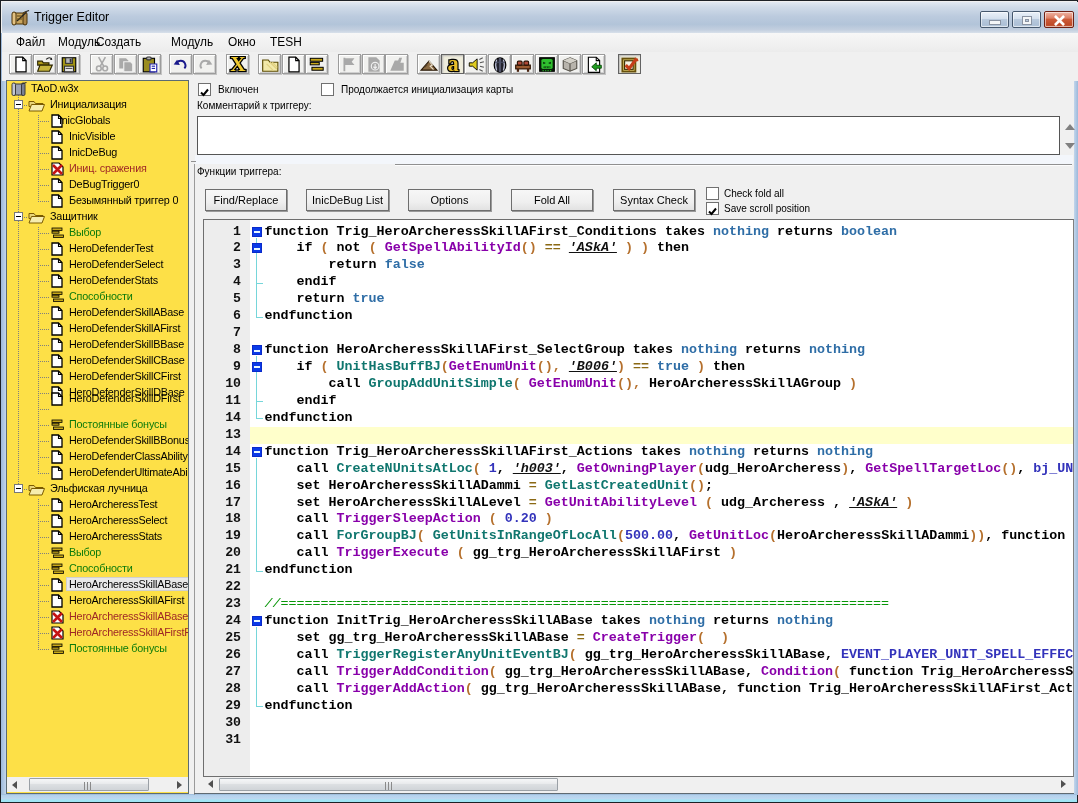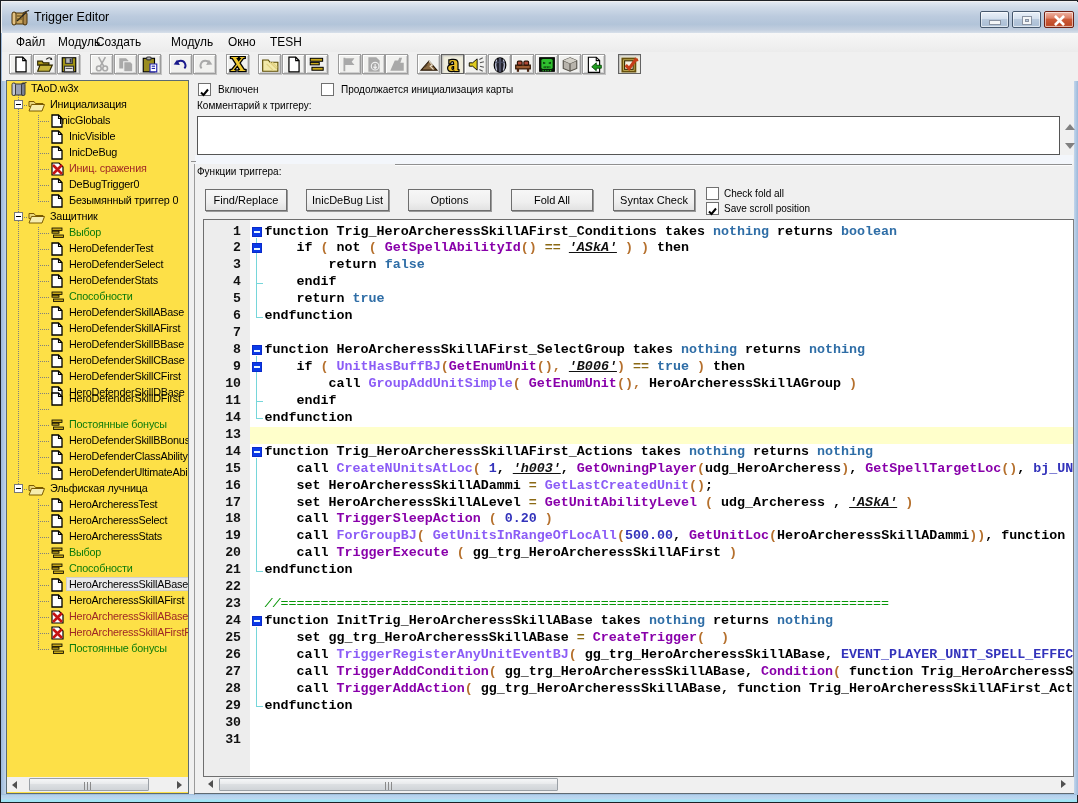--- a/index.html
+++ b/index.html
@@ -40,21 +40,21 @@
 .wbtn{position:absolute;top:188px;height:22px;border:1px solid #6E6E6E;
  background:linear-gradient(180deg,#F7F7F7 0%,#EFEFEF 60%,#E2E2E2 100%);
  box-shadow:1px 1px 0 #9A9A9A;font-size:11px;text-align:center;line-height:20px;color:#000}
 .editor{position:absolute;left:202px;top:218px;width:871px;height:558px;background:#FFF;border:1px solid #6E6E6E;border-right-color:#808080;overflow:hidden}
 .gutter{position:absolute;left:0;top:0;width:46px;height:557px;background:#EDEDED}
 .lnums{position:absolute;left:0px;top:3.5px;width:37px;text-align:right;
  font-family:"Liberation Mono",monospace;font-size:13.2px;font-weight:bold;line-height:16.93px;color:#111}
 .codebox{position:absolute;left:60.5px;top:3.5px;font-family:"Liberation Mono",monospace;font-size:13.35px;
  font-weight:bold;line-height:16.93px;color:#000;white-space:pre}
 .curline{position:absolute;left:46px;top:206.66px;width:824px;height:16.93px;background:#FFFFCB}
-.t{color:#2E6DA6}.n{color:#3333BB}.f{color:#8800AA}.b{color:#8b5cf6}
+.t{color:#2E6DA6}.n{color:#3333BB}.f{color:#8800AA}.b{color:#0f766e}
 .o{color:#8B6914}.p{color:#B5702D}
 .r{color:#111;font-style:italic;text-decoration:underline}
 .c{color:#089608;font-style:italic;font-weight:normal}
 .fsq{position:absolute;width:10px;height:10px;background:#0A3BE8;border:1px solid #0A2ACA}
 .fsq:before{content:"";position:absolute;left:1px;top:3.5px;width:6px;height:2px;background:#E8F8FF}
 .cyv{position:absolute;width:1px;background:#76D6DA}
 .cyh{position:absolute;height:1px;background:#76D6DA}
 .sb{position:absolute;background:#F0F0F0}
 .sbarrow{position:absolute;width:0;height:0}
 .sbthumb{position:absolute;top:1px;height:13px;border:1px solid #9AA0A6;border-radius:1px;

